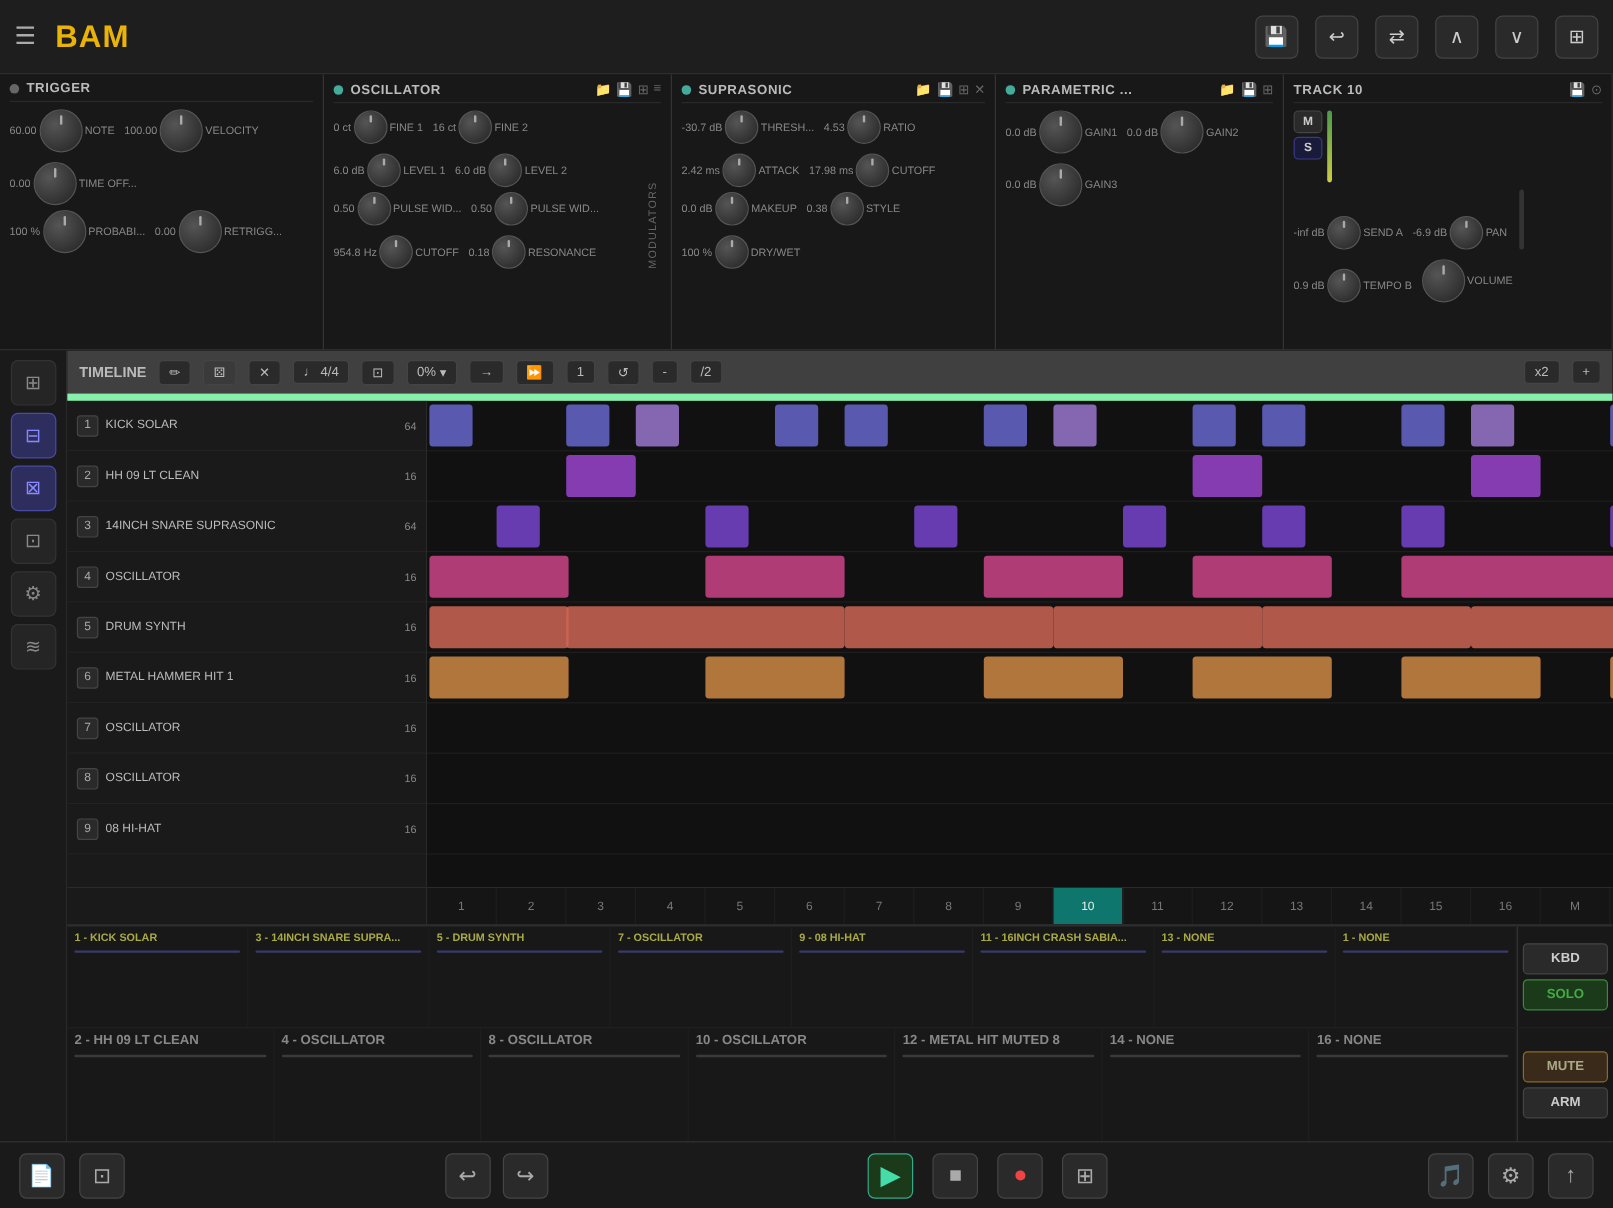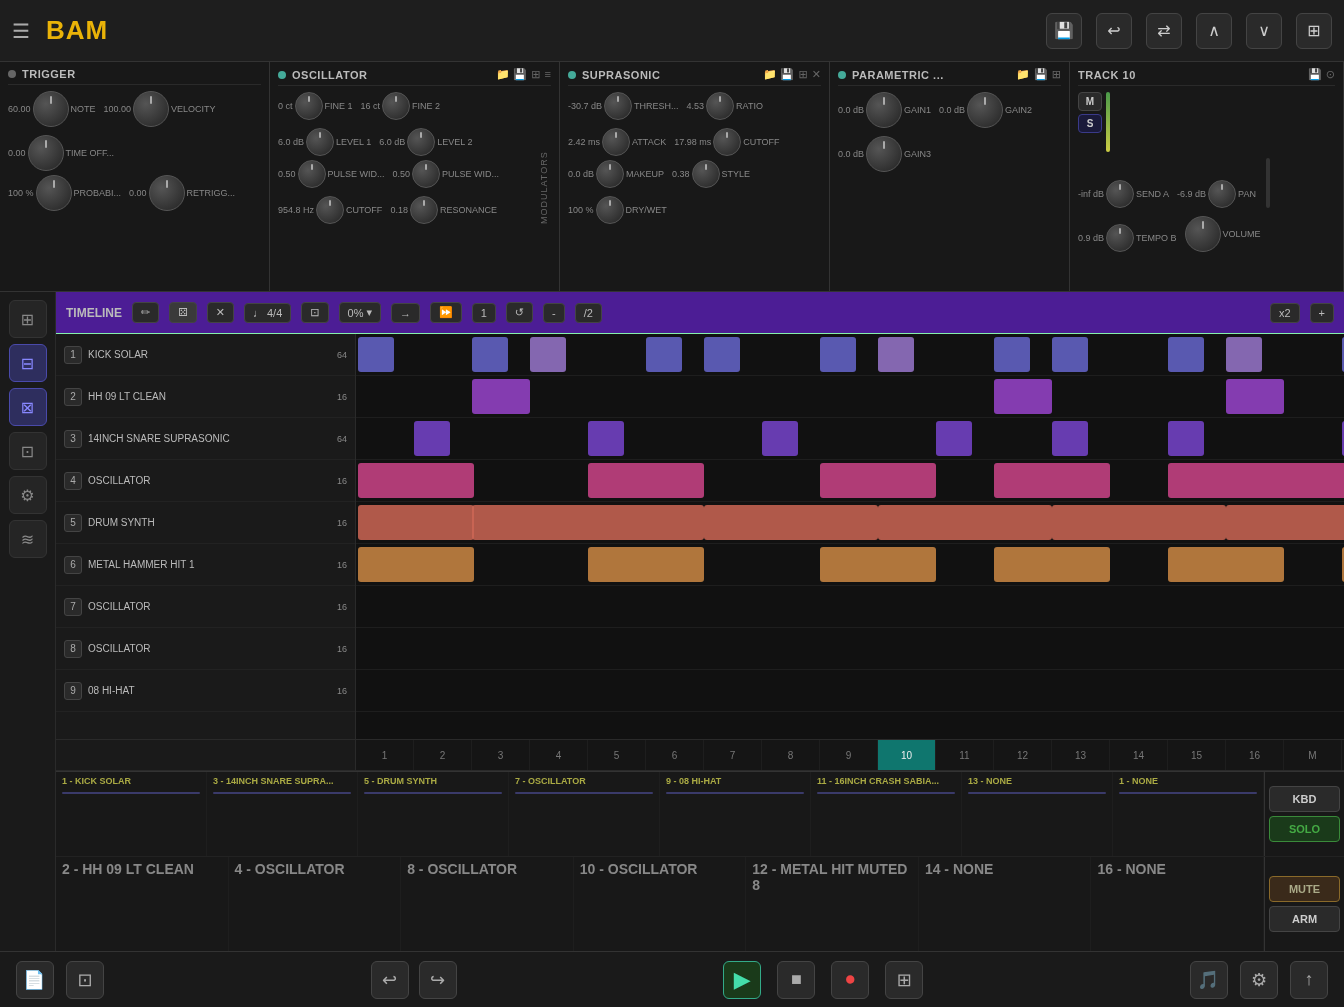--- a/index.html
+++ b/index.html
@@ -94,25 +94,25 @@
       writing-mode: vertical-rl;
       transform: rotate(180deg);
       font-size: 9px; color: #666; letter-spacing: 1px;
       padding: 0 2px;
       display: flex; align-items: center;
     }
 
     .timeline-toolbar {
       display: flex;
       align-items: center;
-      background: #4c1d95;
+      background: #404040;
       height: 42px;
       padding: 0 10px;
       gap: 10px;
-      border-bottom: 1px solid #86efac;
+      border-bottom: 6px solid #86efac;
     }
     .timeline-toolbar-label { font-size: 12px; color: #bbb; font-weight: 600; }
     .timeline-btn {
       background: #2a2a2a; border: 1px solid #444; border-radius: 4px;
       color: #bbb; font-size: 11px; padding: 3px 8px; cursor: pointer;
       display: flex; align-items: center; gap: 3px;
     }
     .timeline-btn.active { background: #3a3a3a; }
 
     
@@ -204,22 +204,22 @@
     .pattern-cell-label { color: #aaaa44; font-weight: 600; margin-bottom: 2px; }
     .pattern-cell-line {
       height: 2px; background: #3a3a6a; border-radius: 1px; margin-top: 4px;
     }
     .bottom-row2 {
       display: flex;
       height: 95px;
     }
     .pattern-cell2 {
       flex: 1; border-right: 1px solid #1e1e1e;
-      padding: 4px 6px; font-size: 14px; color: #888;
-      display: flex; flex-direction: row; justify-content: flex-start;
+      padding: 4px 6px; font-size: 11px; color: #888;
+      display: flex; flex-direction: column; justify-content: flex-start;
     }
     .pattern-cell2-label { color: #888; font-weight: 600; margin-bottom: 2px; }
     .pattern-cell2-line {
       height: 2px; background: #3a3a3a; border-radius: 1px; margin-top: 4px;
     }
 
     .kbd-btn {
       background: #2a2a2a; border: 1px solid #444; border-radius: 4px;
       color: #ccc; font-size: 11px; font-weight: 600;
       padding: 6px 12px; cursor: pointer; text-align: center;

